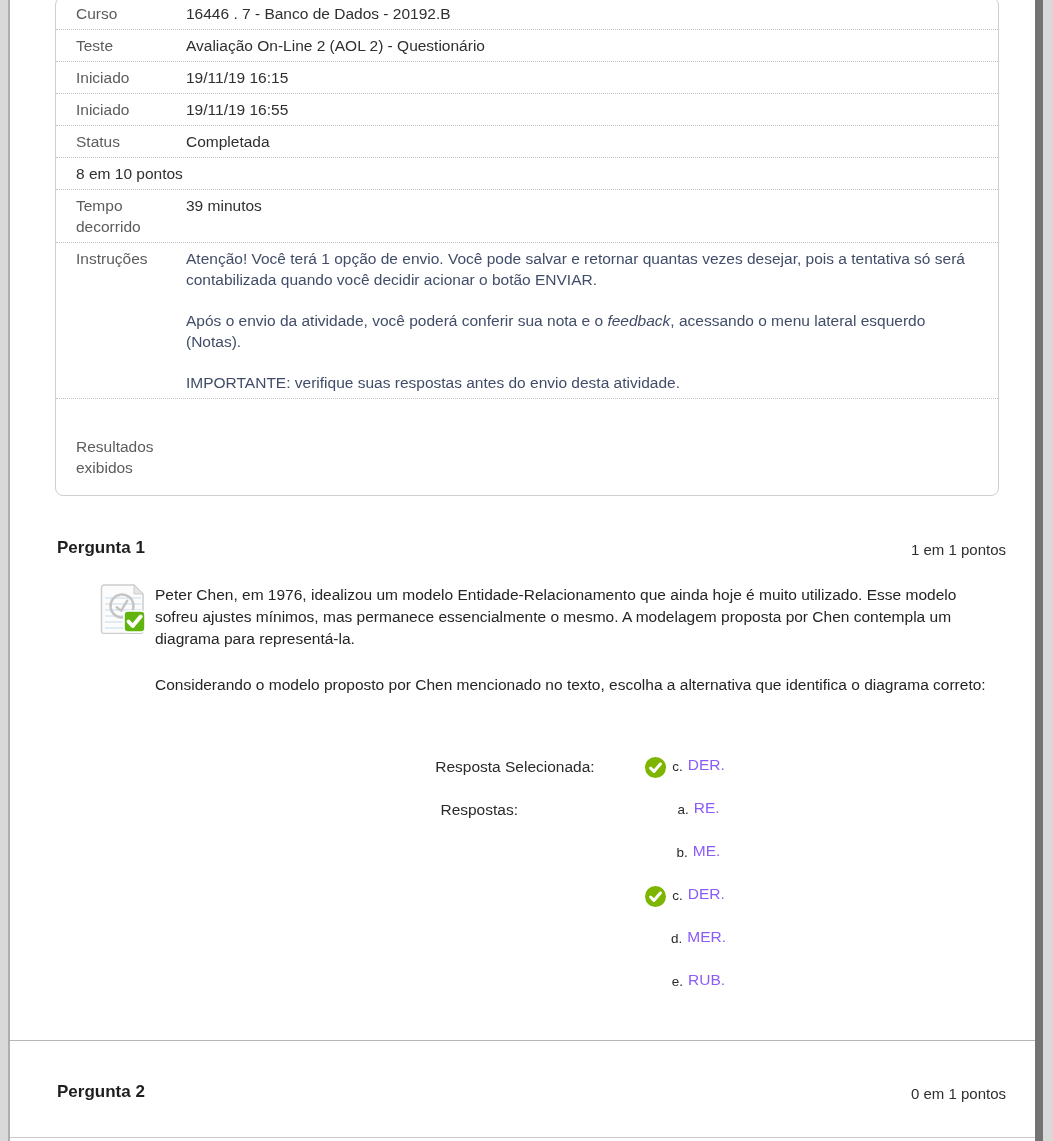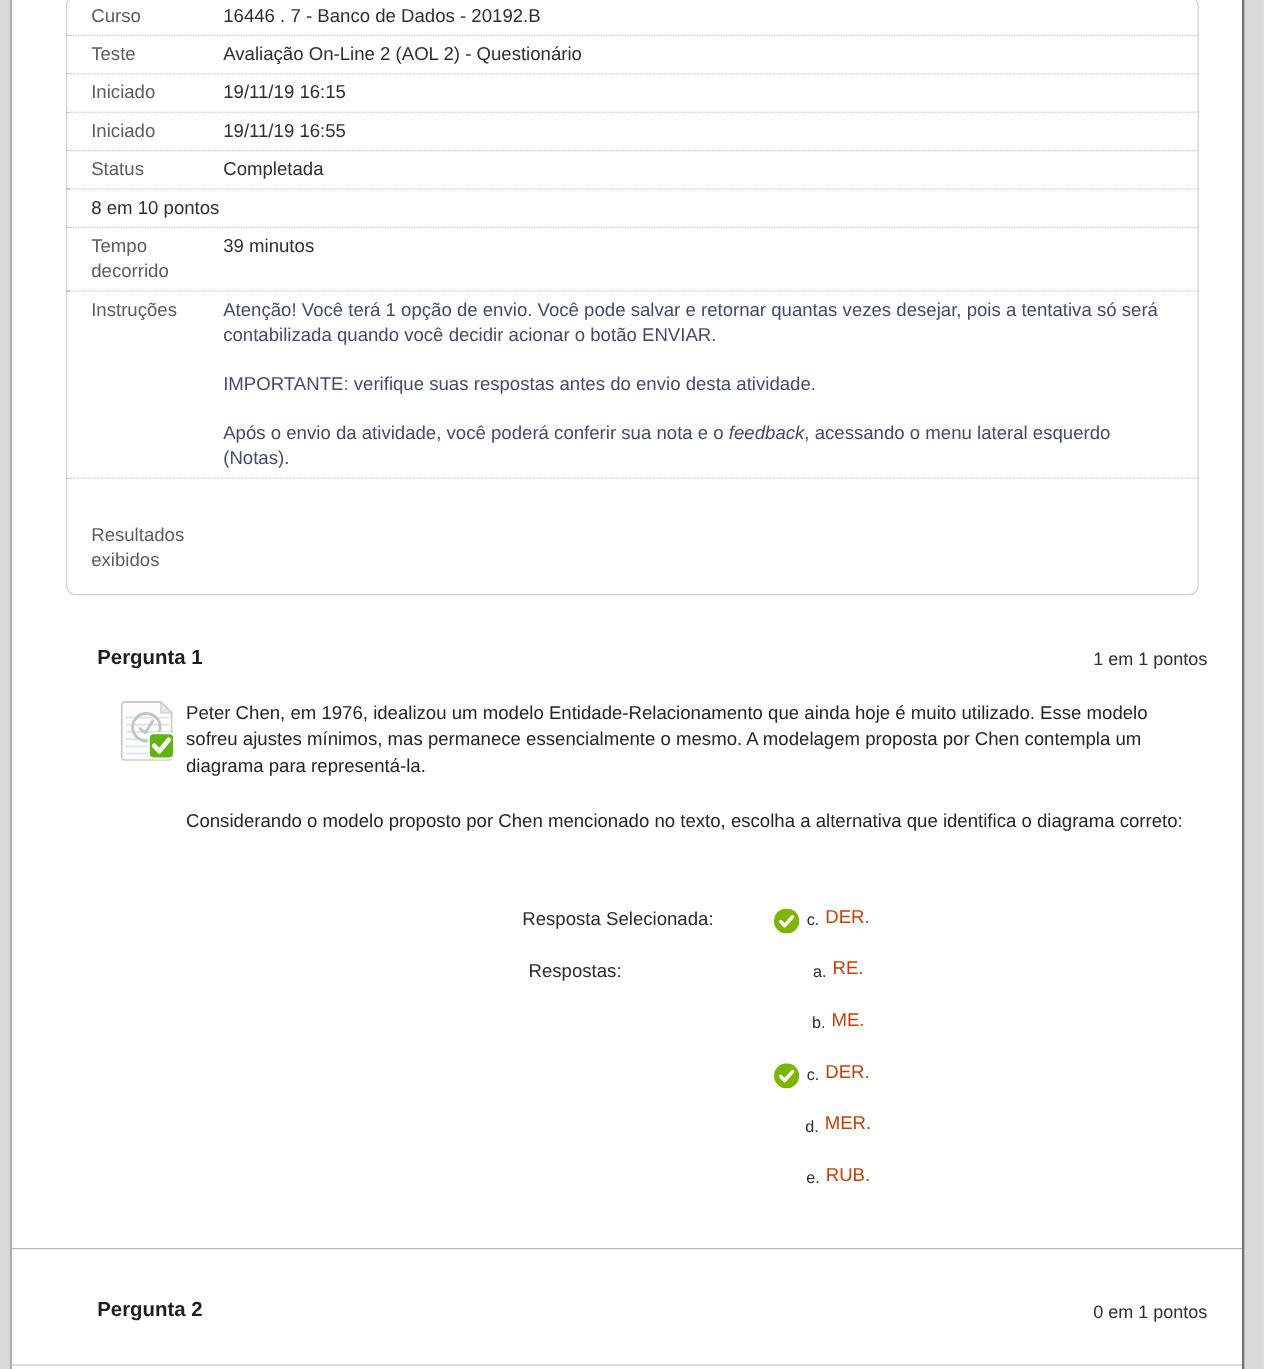--- a/index.html
+++ b/index.html
@@ -10,21 +10,21 @@
     font-family: "Liberation Sans", sans-serif;
     -webkit-font-smoothing: antialiased;
   }
   .stage { position: relative; width: 1053px; height: 1141px; }
 
   .card {
     position: absolute; left: 8px; top: 0;
     width: 1025px; height: 1141px;
     background: #ffffff;
     border-left: 2px solid #adadad;
-    border-right: 2px solid #737373;
+    border-right: 8px solid #737373;
   }
 
   
   .info-box {
     position: absolute; left: 45px; top: -3px;
     width: 944px;
     border: 1px solid #cfcfcf;
     border-radius: 8px;
     background: #fff;
     padding-bottom: 12px;
@@ -45,42 +45,42 @@
 
   .instructions { color: #414d68; }
   .instructions p { margin: 0 0 20px 0; }
   .instructions p:last-child { margin-bottom: 0; }
   .instructions .it { font-style: italic; }
 
   
   .qheader { position: absolute; left: 0; right: 0; }
   .qtitle {
     position: absolute; left: 47px; top: 0;
-    font-size: 17px; font-weight: bold; color: #1e1e1e; margin-left: 24px;
+    font-size: 17px; font-weight: bold; color: #1e1e1e;
   }
   .qpoints {
     position: absolute; right: 29px; top: 3px;
     font-size: 15px; color: #2f2f2f;
   }
 
   
   .qicon { position: absolute; left: 90px; top: 584px; width: 46px; height: 50px; }
   .qtext {
     position: absolute; left: 145px; top: 584px; width: 838px;
     font-size: 15.5px; line-height: 22px; color: #252525;
   }
   .qtext p { margin: 0; }
   .qtext p + p { margin-top: 24px; }
 
   .answers { position: absolute; left: 155px; top: 756px; width: 830px; }
   .arow { display: flex; align-items: flex-start; height: 43px; font-size: 15.5px; justify-content: center; }
   .alabel { width: 210px; flex: none; color: #2a2a2a; padding-top: 2px; }
   .aiconslot { width: 27px; flex: none; padding-top: 1px; }
   .aletter { font-size: 13.5px; color: #2a2a2a; position: relative; top: 3px; margin-right: 5px; }
-  .aanswer { color: #c2410c; padding-top: 0; }
+  .aanswer { color: #8b5cf6; padding-top: 0; }
 
   
   .divider { position: absolute; left: 0; top: 1040px; width: 100%; height: 1px; background: #b5b5b5; }
   .bottom-rule { position: absolute; left: 0; top: 1137px; width: 100%; height: 1px; background: #c9c9c9; }
 </style>
 </head>
 <body>
 
 <div class="stage">
   <div class="card">
@@ -110,22 +110,22 @@
         <div class="ivalue">8 em 10 pontos</div>
       </div>
       <div class="irow">
         <div class="ilabel">Tempo decorrido</div>
         <div class="ivalue">39 minutos</div>
       </div>
       <div class="irow">
         <div class="ilabel">Instruções</div>
         <div class="ivalue instructions">
           <p>Atenção! Você terá 1 opção de envio. Você pode salvar e retornar quantas vezes desejar, pois a tentativa só será contabilizada quando você decidir acionar o botão ENVIAR.</p>
+          <p><span>Após o envio da atividade, você poderá conferir sua nota e o </span><span class="it">feedback</span><span>, acessando o menu lateral esquerdo (Notas).</span></p>
           <p>IMPORTANTE: verifique suas respostas antes do envio desta atividade.</p>
-          <p><span>Após o envio da atividade, você poderá conferir sua nota e o </span><span class="it">feedback</span><span>, acessando o menu lateral esquerdo (Notas).</span></p>
         </div>
       </div>
       <div class="irow last">
         <div class="ilabel">Resultados exibidos</div>
       </div>
     </div>
 
     <div class="qheader" style="top:538px;">
       <div class="qtitle">Pergunta 1</div>
       <div class="qpoints">1 em 1 pontos</div>

